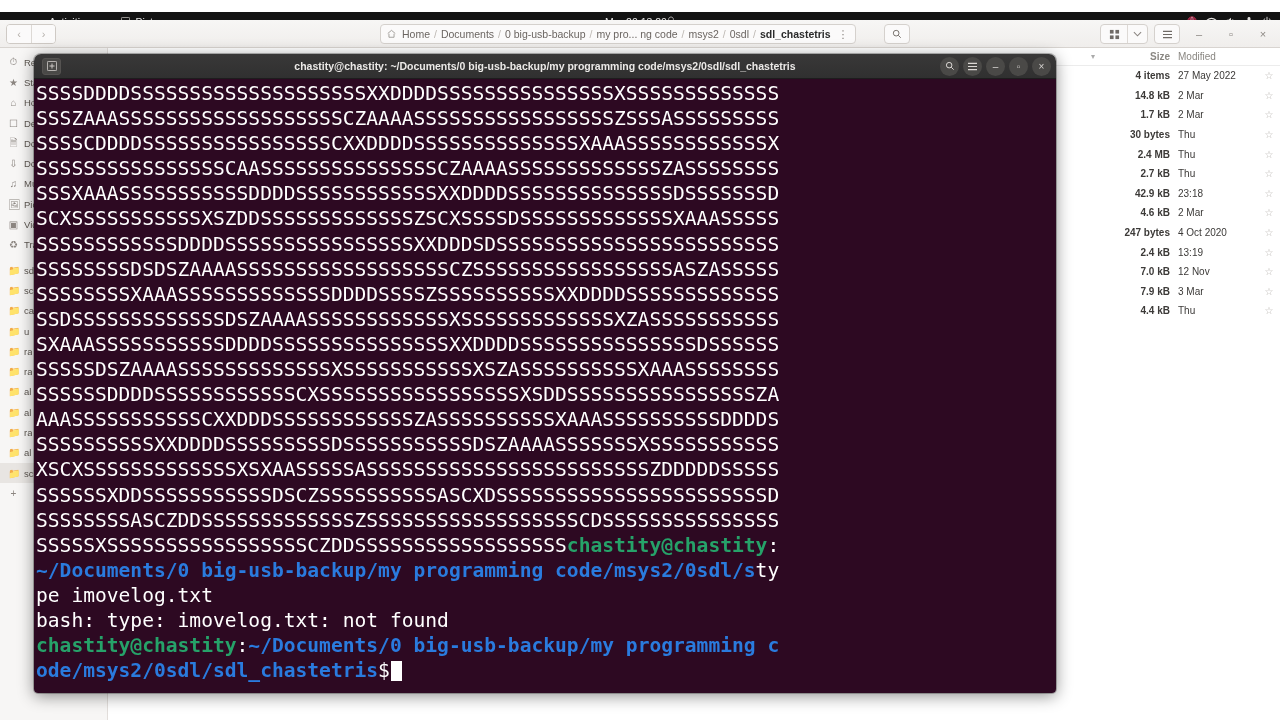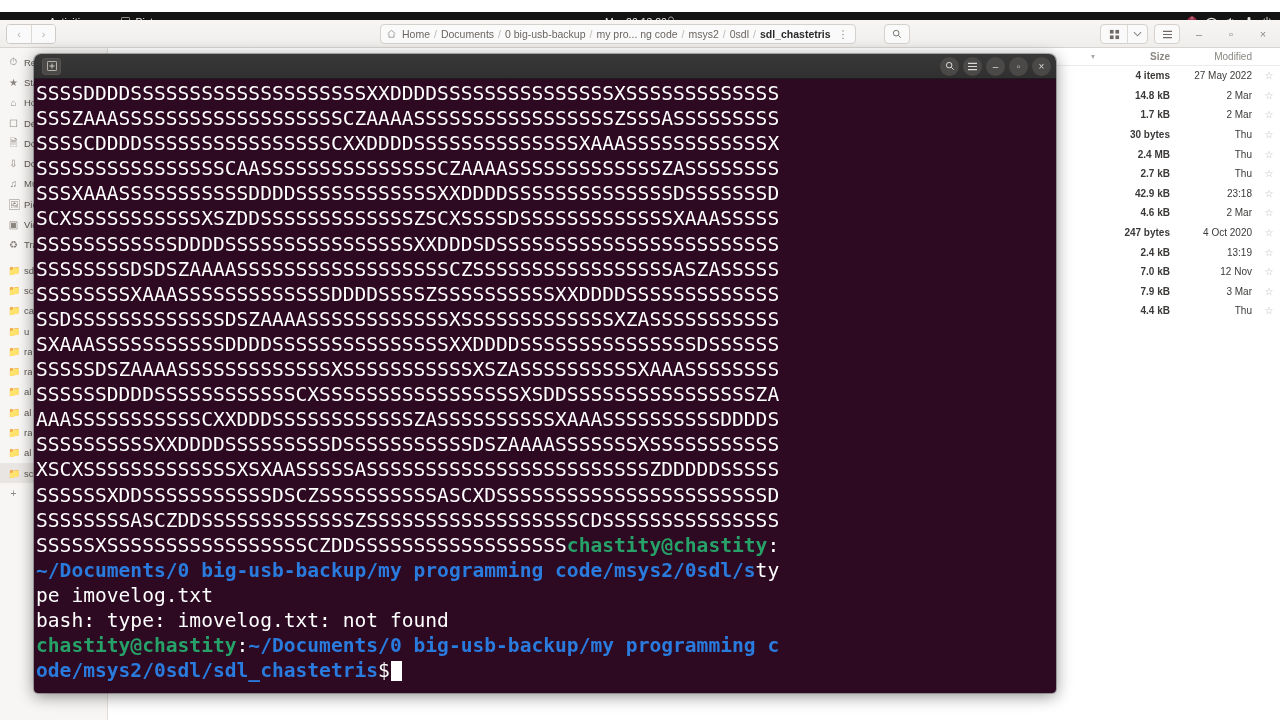--- a/index.html
+++ b/index.html
@@ -99,21 +99,21 @@
   
   #nau-list { position: absolute; left: 108px; top: 28px; right: 0; bottom: 0; background: #fff; }
   #list-head {
     position: absolute; left: 0; top: 0; right: 0; height: 18px;
     display: flex; align-items: center; font-size: 10px; color: #8a8782;
     border-bottom: 1px solid #ececec; background: #fff;
   }
   .col-name { flex: 1; }
   .col-sortchev { width: 22px; text-align: center; color: #aaa; font-size: 8px; }
   .col-size { width: 74px; text-align: right; padding-right: 8px; font-weight: bold; }
-  .col-mod { width: 80px; text-align: right; padding-right: 6px; }
+  .col-mod { width: 80px; text-align: left; padding-right: 6px; }
   .col-star { width: 22px; text-align: center; }
   .frow { display: flex; align-items: center; height: 19.6px; font-size: 10px; color: #3c3a38; }
   .frow .col-size, .frow .col-mod { color: #3c3a38; }
   .frow .col-star { color: #b9b5b1; font-size: 10px; }
 
   
   #terminal {
     position: absolute; left: 34px; top: 54px; width: 1022px; height: 639px;
     border-radius: 7px 7px 4px 4px;
     box-shadow: 0 3px 16px rgba(0,0,0,.45), 0 0 0 1px rgba(0,0,0,.25);
@@ -483,20 +483,21 @@
   </div>
 
   <div id="terminal">
     <div id="term-titlebar">
       <div id="term-newtab">
         <svg width="10" height="10" viewBox="0 0 12 12">
             <rect x="0.5" y="0.5" width="11" height="11" rx="1" fill="none" stroke="#d6d3d0"></rect>
             <path d="M6 3v6M3 6h6" stroke="#d6d3d0" stroke-width="1.1"></path>
           </svg>
       </div>
+      <div id="term-title">chastity@chastity: ~/Documents/0 big-usb-backup/my programming code/msys2/0sdl/sdl_chastetris</div>
       <div id="term-ctrls">
         <div class="tbtn">
           <svg width="10" height="10" viewBox="0 0 12 12">
               <circle cx="5" cy="5" r="3.3" fill="none" stroke="#ddd9d6" stroke-width="1.2"></circle>
               <path d="M7.5 7.5L10.4 10.4" stroke="#ddd9d6" stroke-width="1.2"></path>
             </svg>
         </div>
         <div class="tbtn">
           <svg width="11" height="9" viewBox="0 0 12 10">
               <path d="M1 1.5h10M1 5h10M1 8.5h10" stroke="#ddd9d6" stroke-width="1.2"></path>

